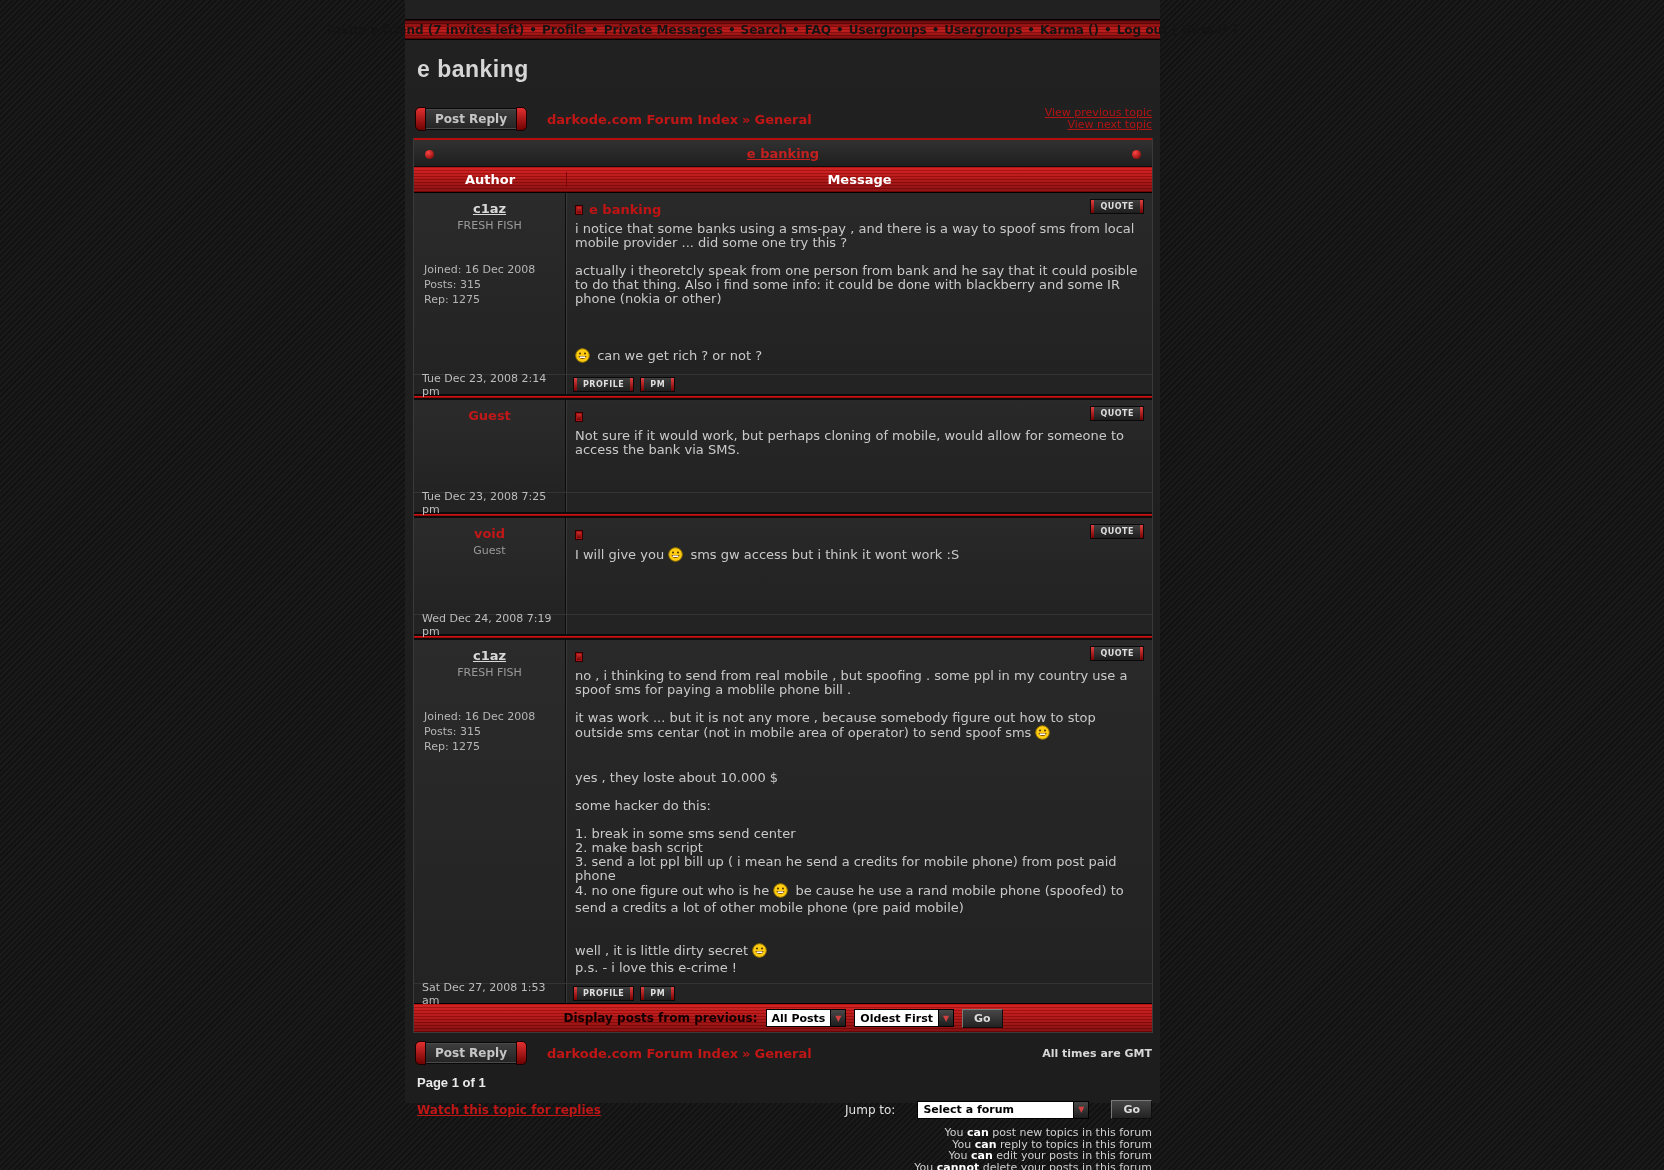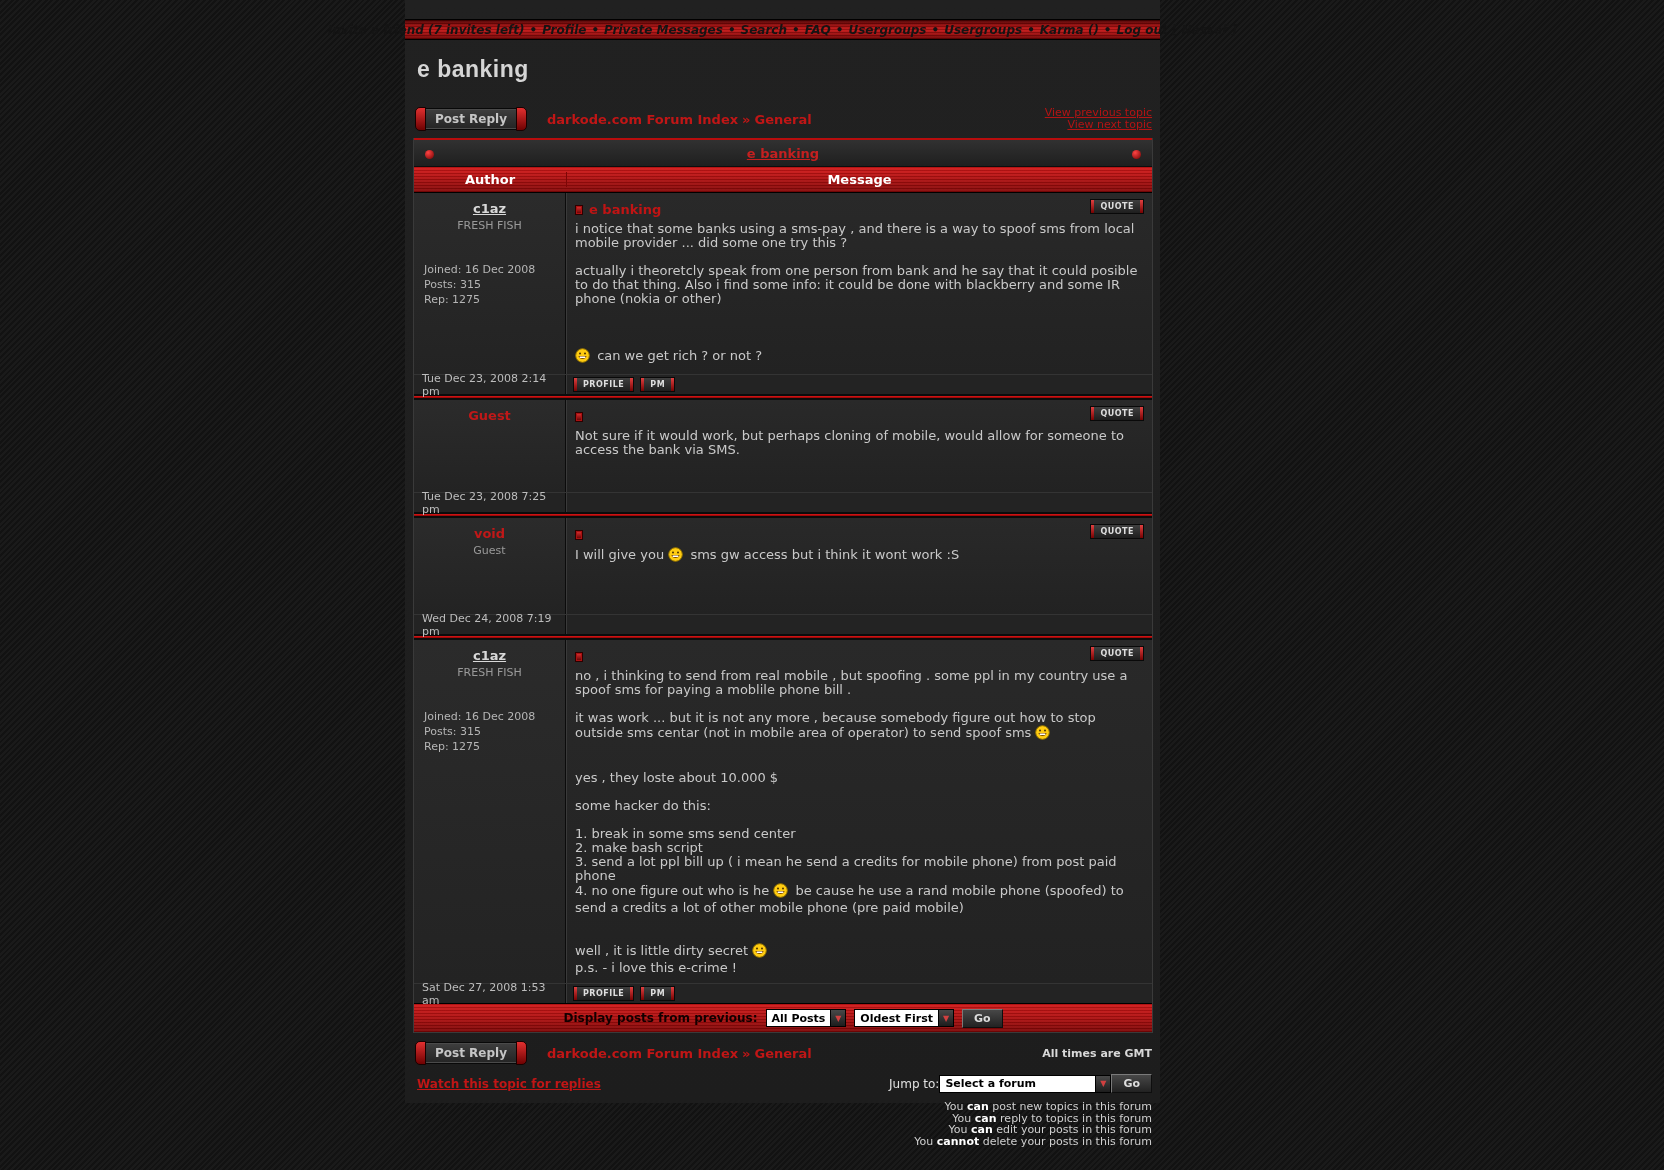--- a/index.html
+++ b/index.html
@@ -17,21 +17,21 @@
   
   .topnav {
     margin-top:19px; height:21px;
     background:
       repeating-linear-gradient(0deg, rgba(0,0,0,.22) 0 1px, rgba(255,255,255,.04) 1px 3px),
       linear-gradient(180deg,#4a0000 0,#b11111 38%,#c51717 52%,#6d0303 100%);
     border-top:1px solid #000; border-bottom:1px solid #000;
     display:flex; align-items:center; justify-content:center;
     font-size:12px; font-weight:bold; color:#141414; white-space:nowrap;
   }
-  .nav-link { color:#141414; text-decoration:none; cursor:pointer;font-style:italic; }
+  .nav-link { color:#141414; text-decoration:none; cursor:pointer; }
   .nav-sep { margin:0 5px; }
   
   .page-title { font-family:"Liberation Sans",sans-serif; font-size:23px; font-weight:bold;
     color:#d6d6d6; margin:16px 0 24px 12px; letter-spacing:.5px; }
   .toolbar { display:flex; align-items:center; margin:0 8px 7px 12px; }
   .btn-post-reply {
     position:relative; display:inline-block; padding:3px 17px;
     background:linear-gradient(#3e3e3e,#242424); border:1px solid #080808;
     color:#c6c6c6; font-weight:bold; font-size:12px; cursor:pointer;
     box-shadow:inset 0 0 0 1px #4a4a4a;
@@ -118,21 +118,21 @@
   .go-btn { font-size:11px; font-weight:bold; color:#ddd; padding:2px 11px; cursor:pointer;
     background:linear-gradient(#474747,#222); border:1px solid #7a7a7a;
     border-right-color:#0e0e0e; border-bottom-color:#0e0e0e; }
   
   .footer-bar { display:flex; align-items:center; margin:9px 8px 0 12px; }
   .all-times { margin-left:auto; font-size:11px; font-weight:bold; color:#d8d8d8; }
   .page-info { margin:11px 0 0 12px; font-family:"Liberation Sans",sans-serif;
     font-size:13px; font-weight:bold; color:#eaeaea; }
   .footer-row { display:flex; align-items:center; margin:10px 8px 0 12px; }
   .watch-link { font-size:12px; font-weight:bold; color:#c01616; text-decoration:underline; cursor:pointer; }
-  .jump-area { margin-left:auto; display:flex; align-items:center; gap:0; }
+  .jump-area { margin-left:auto; display:flex; align-items:center; gap:22px; }
   .jump-label { font-size:12px; color:#e0e0e0; }
   .fselect.jump { width:172px; justify-content:space-between; }
   .permissions { margin:8px 8px 0 0; text-align:right; font-size:11px; line-height:11.5px; color:#cfcfcf; }
   .perm-bold { font-weight:bold; color:#fff; }
 </style>
 </head>
 <body>
 
 <div class="page-col">
 
@@ -332,20 +332,21 @@
   </div>
 
   <div class="footer-bar">
     <span class="btn-post-reply">Post Reply</span>
     <span class="breadcrumb">
       <a>darkode.com Forum Index</a><span class="crumb-sep">»</span><a>General</a>
     </span>
     <span class="all-times">All times are GMT</span>
   </div>
 
+  <div class="page-info">Page 1 of 1</div>
 
   <div class="footer-row">
     <a class="watch-link">Watch this topic for replies</a>
     <span class="jump-area">
       <span class="jump-label">Jump to:</span>
       <span class="fselect jump">
         <span class="fsel-text">Select a forum</span>
         <span class="fsel-arrow">▼</span>
       </span>
       <span class="go-btn">Go</span>

